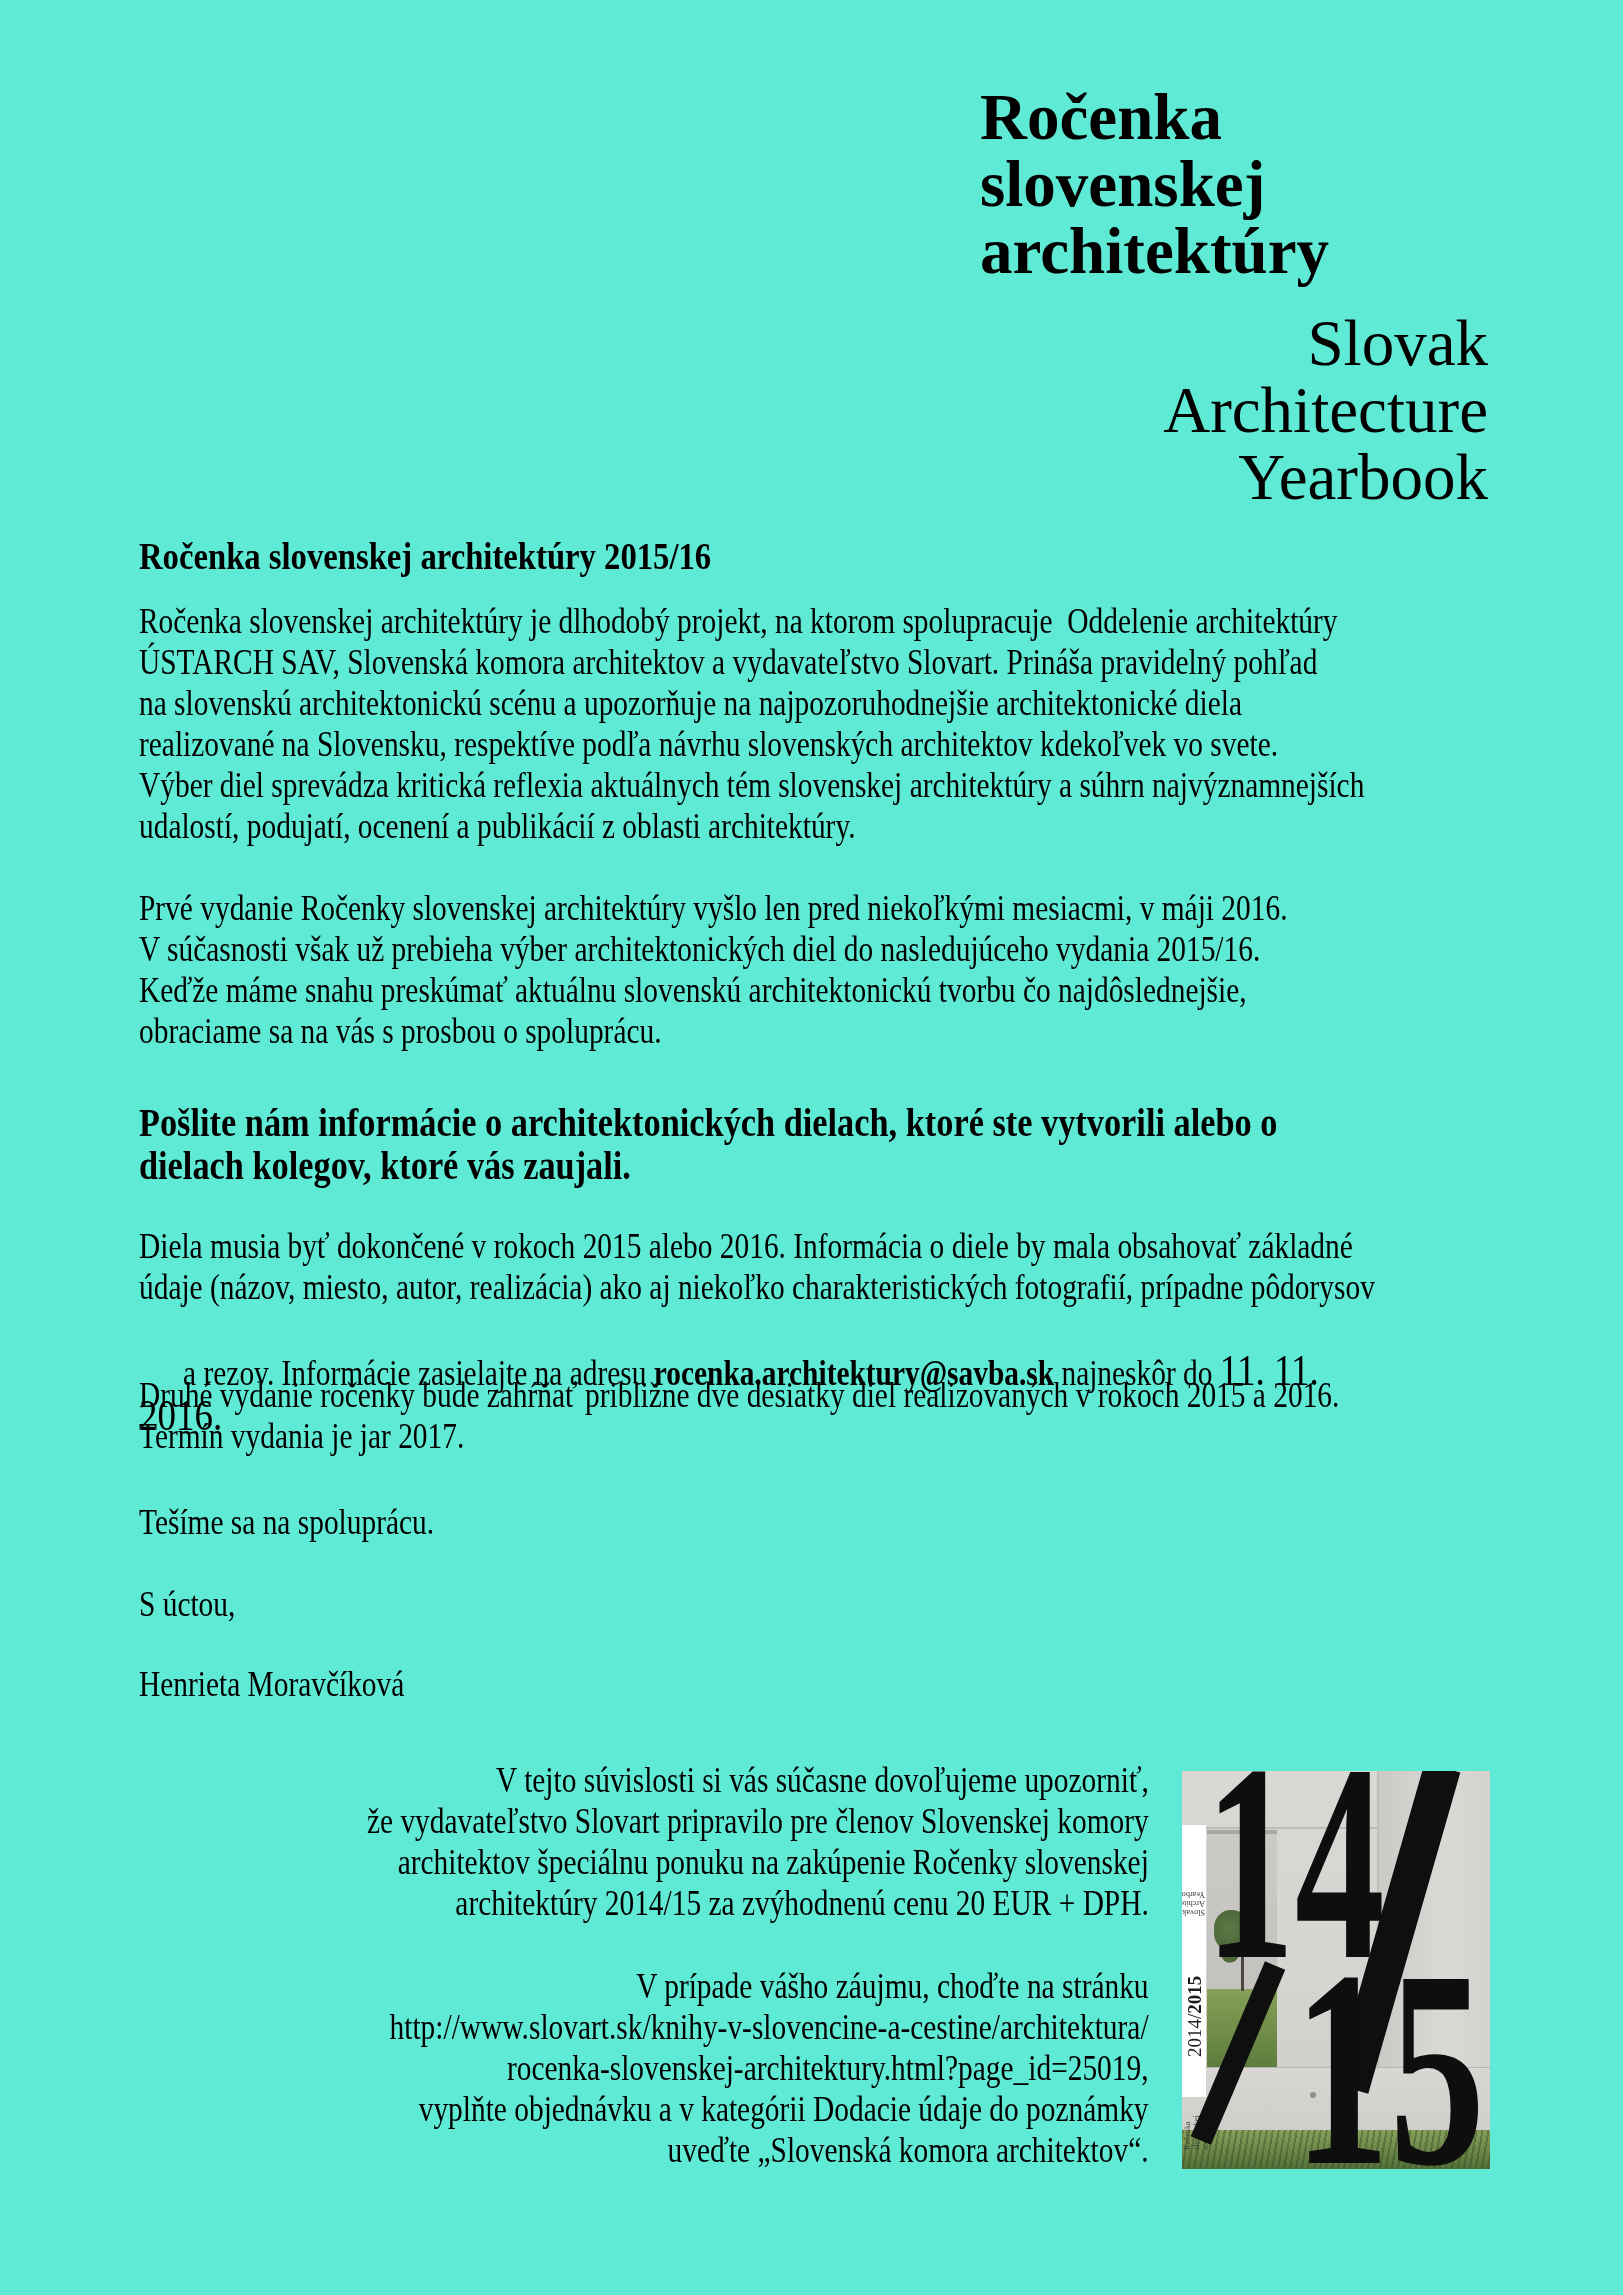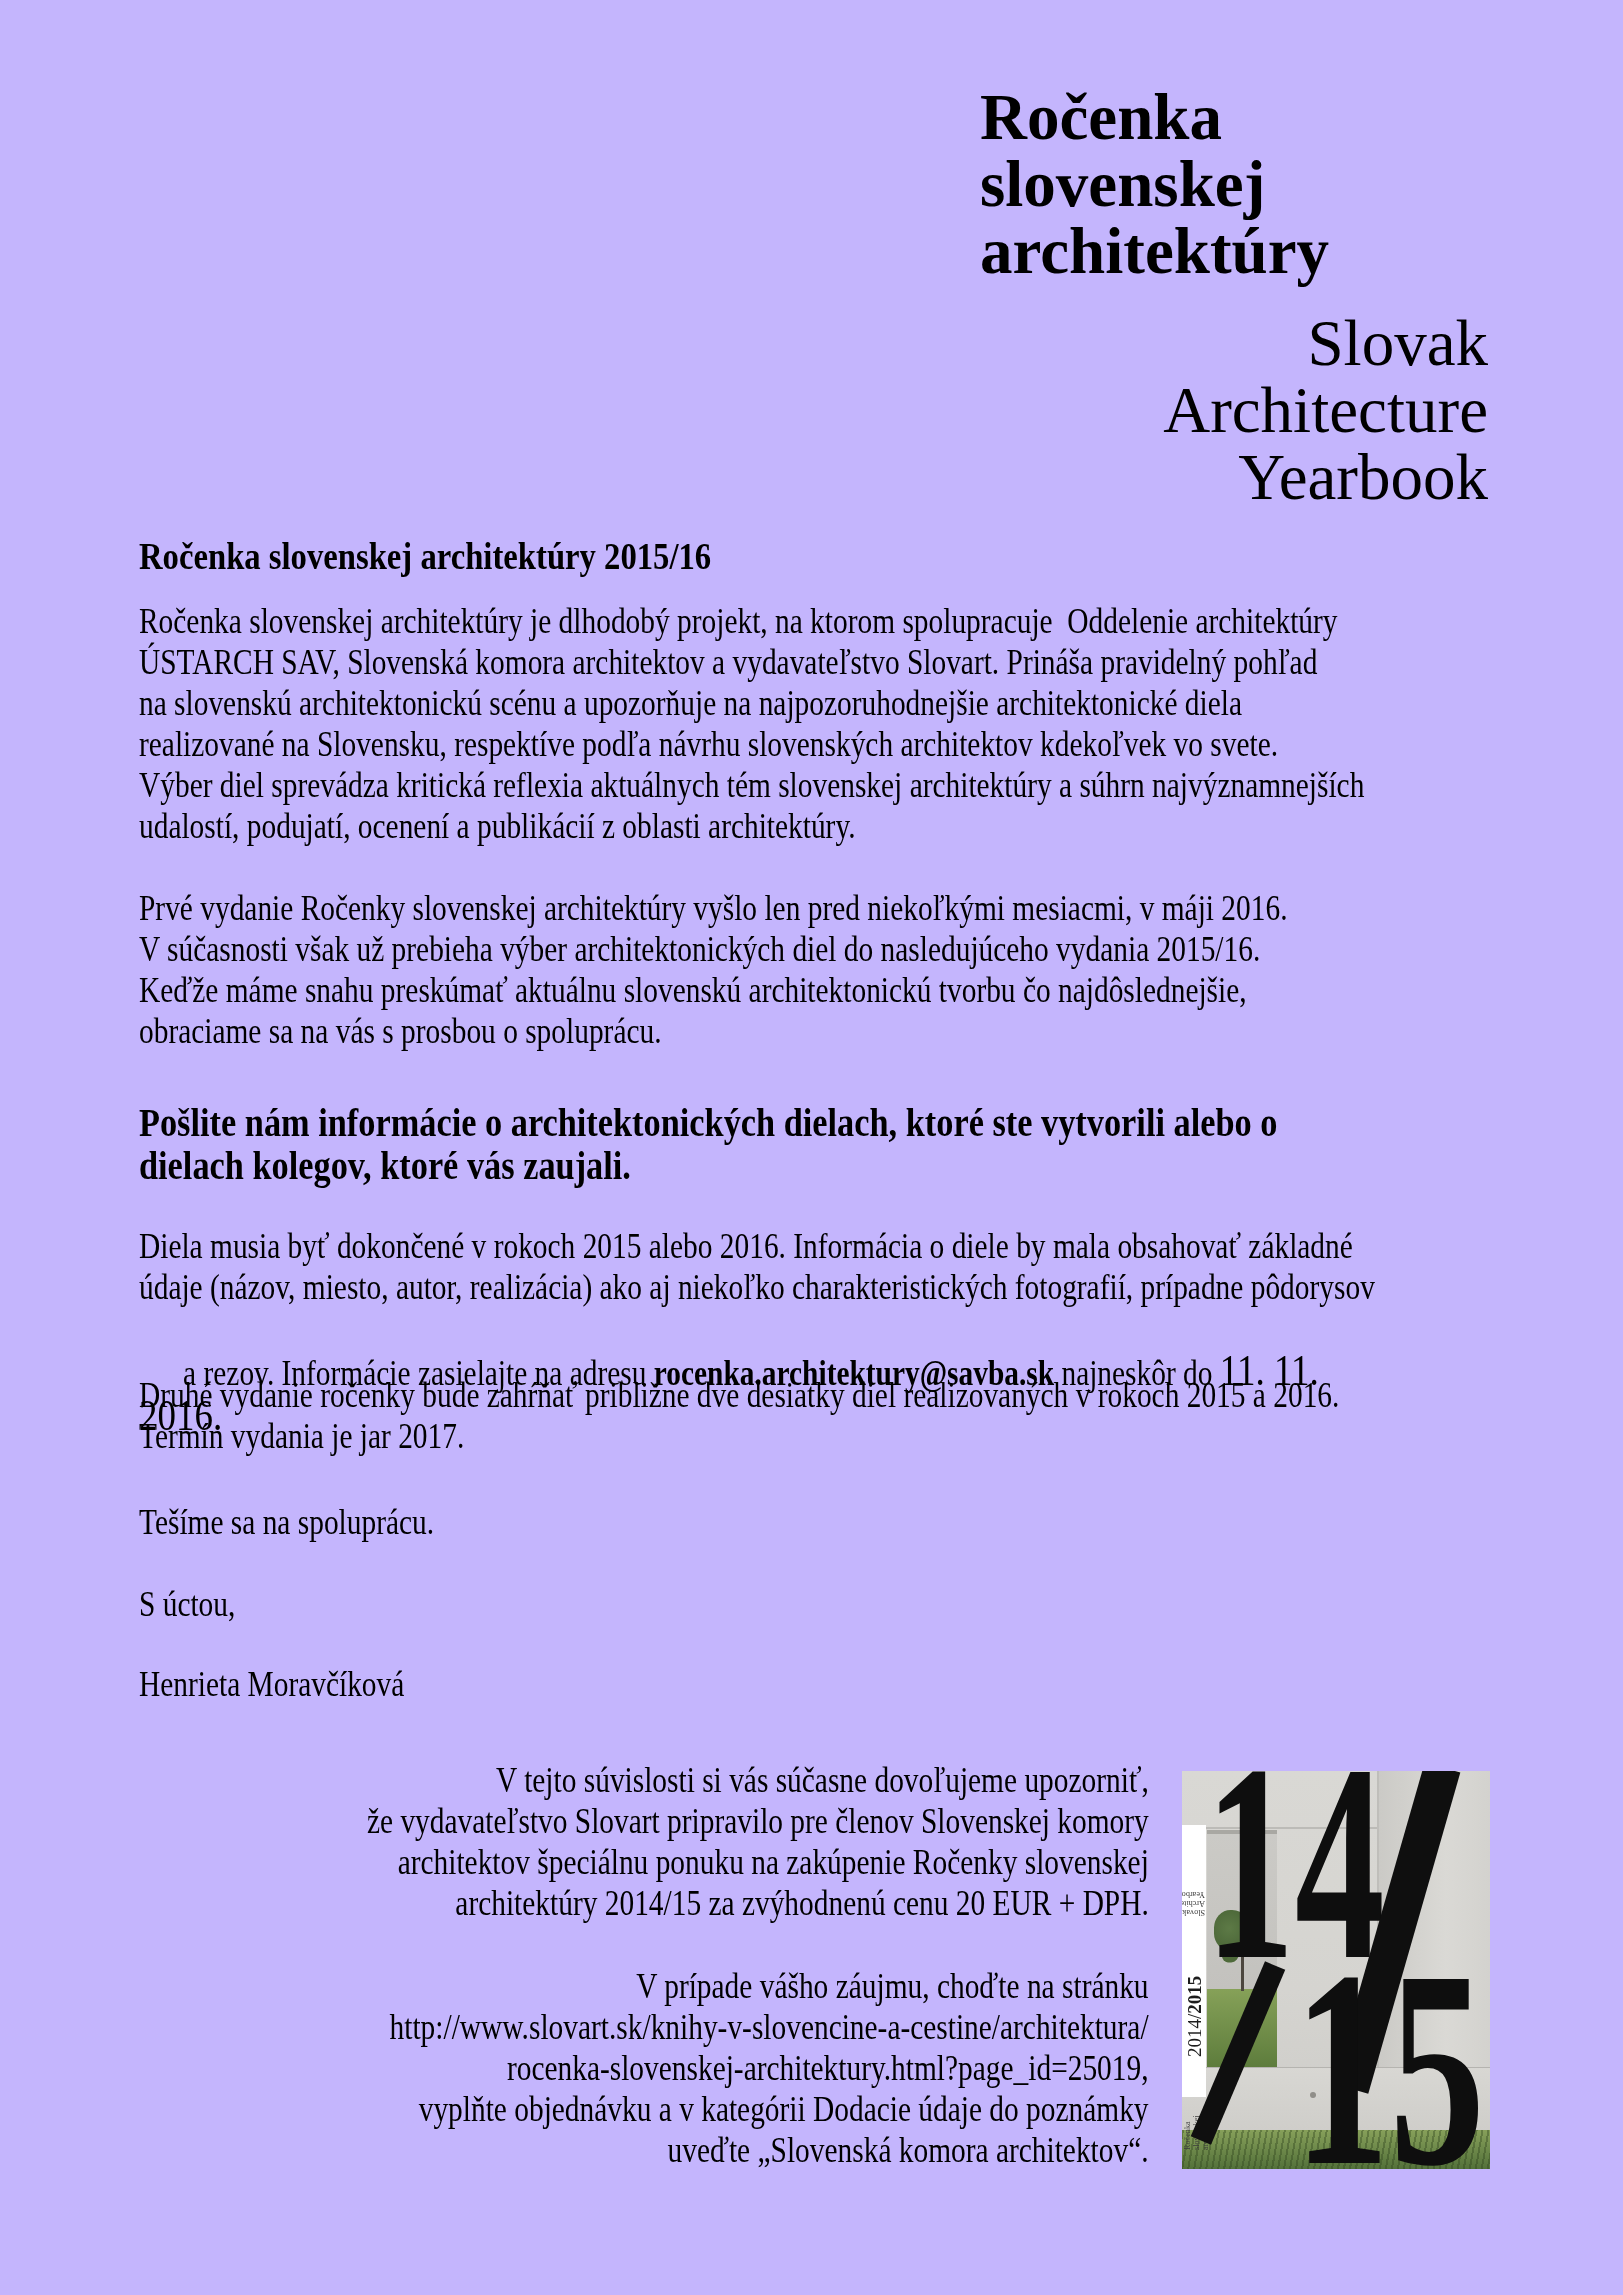--- a/index.html
+++ b/index.html
@@ -1,17 +1,17 @@
 <!DOCTYPE html>
 <html lang="sk" style="font-size:10.5px"><head>
 <meta charset="utf-8">
 <style>
   html,body{margin:0;padding:0;background:#ffffff;}
   .page{
-    position:relative;width:1623px;height:2295px;background:#c4b5fd;overflow:hidden;
+    position:relative;width:1623px;height:2295px;background:#5eead4;overflow:hidden;
     font-family:"Liberation Serif","DejaVu Serif",serif;color:#000;
   }
   .abs{position:absolute;}
   .t-line{white-space:pre-wrap;}
 
   
   .title-sk{left:980px;top:84px;font-size:65px;line-height:67px;font-weight:700;}
   .title-en{right:135px;top:310px;font-size:65px;line-height:67px;text-align:right;}
 
   

